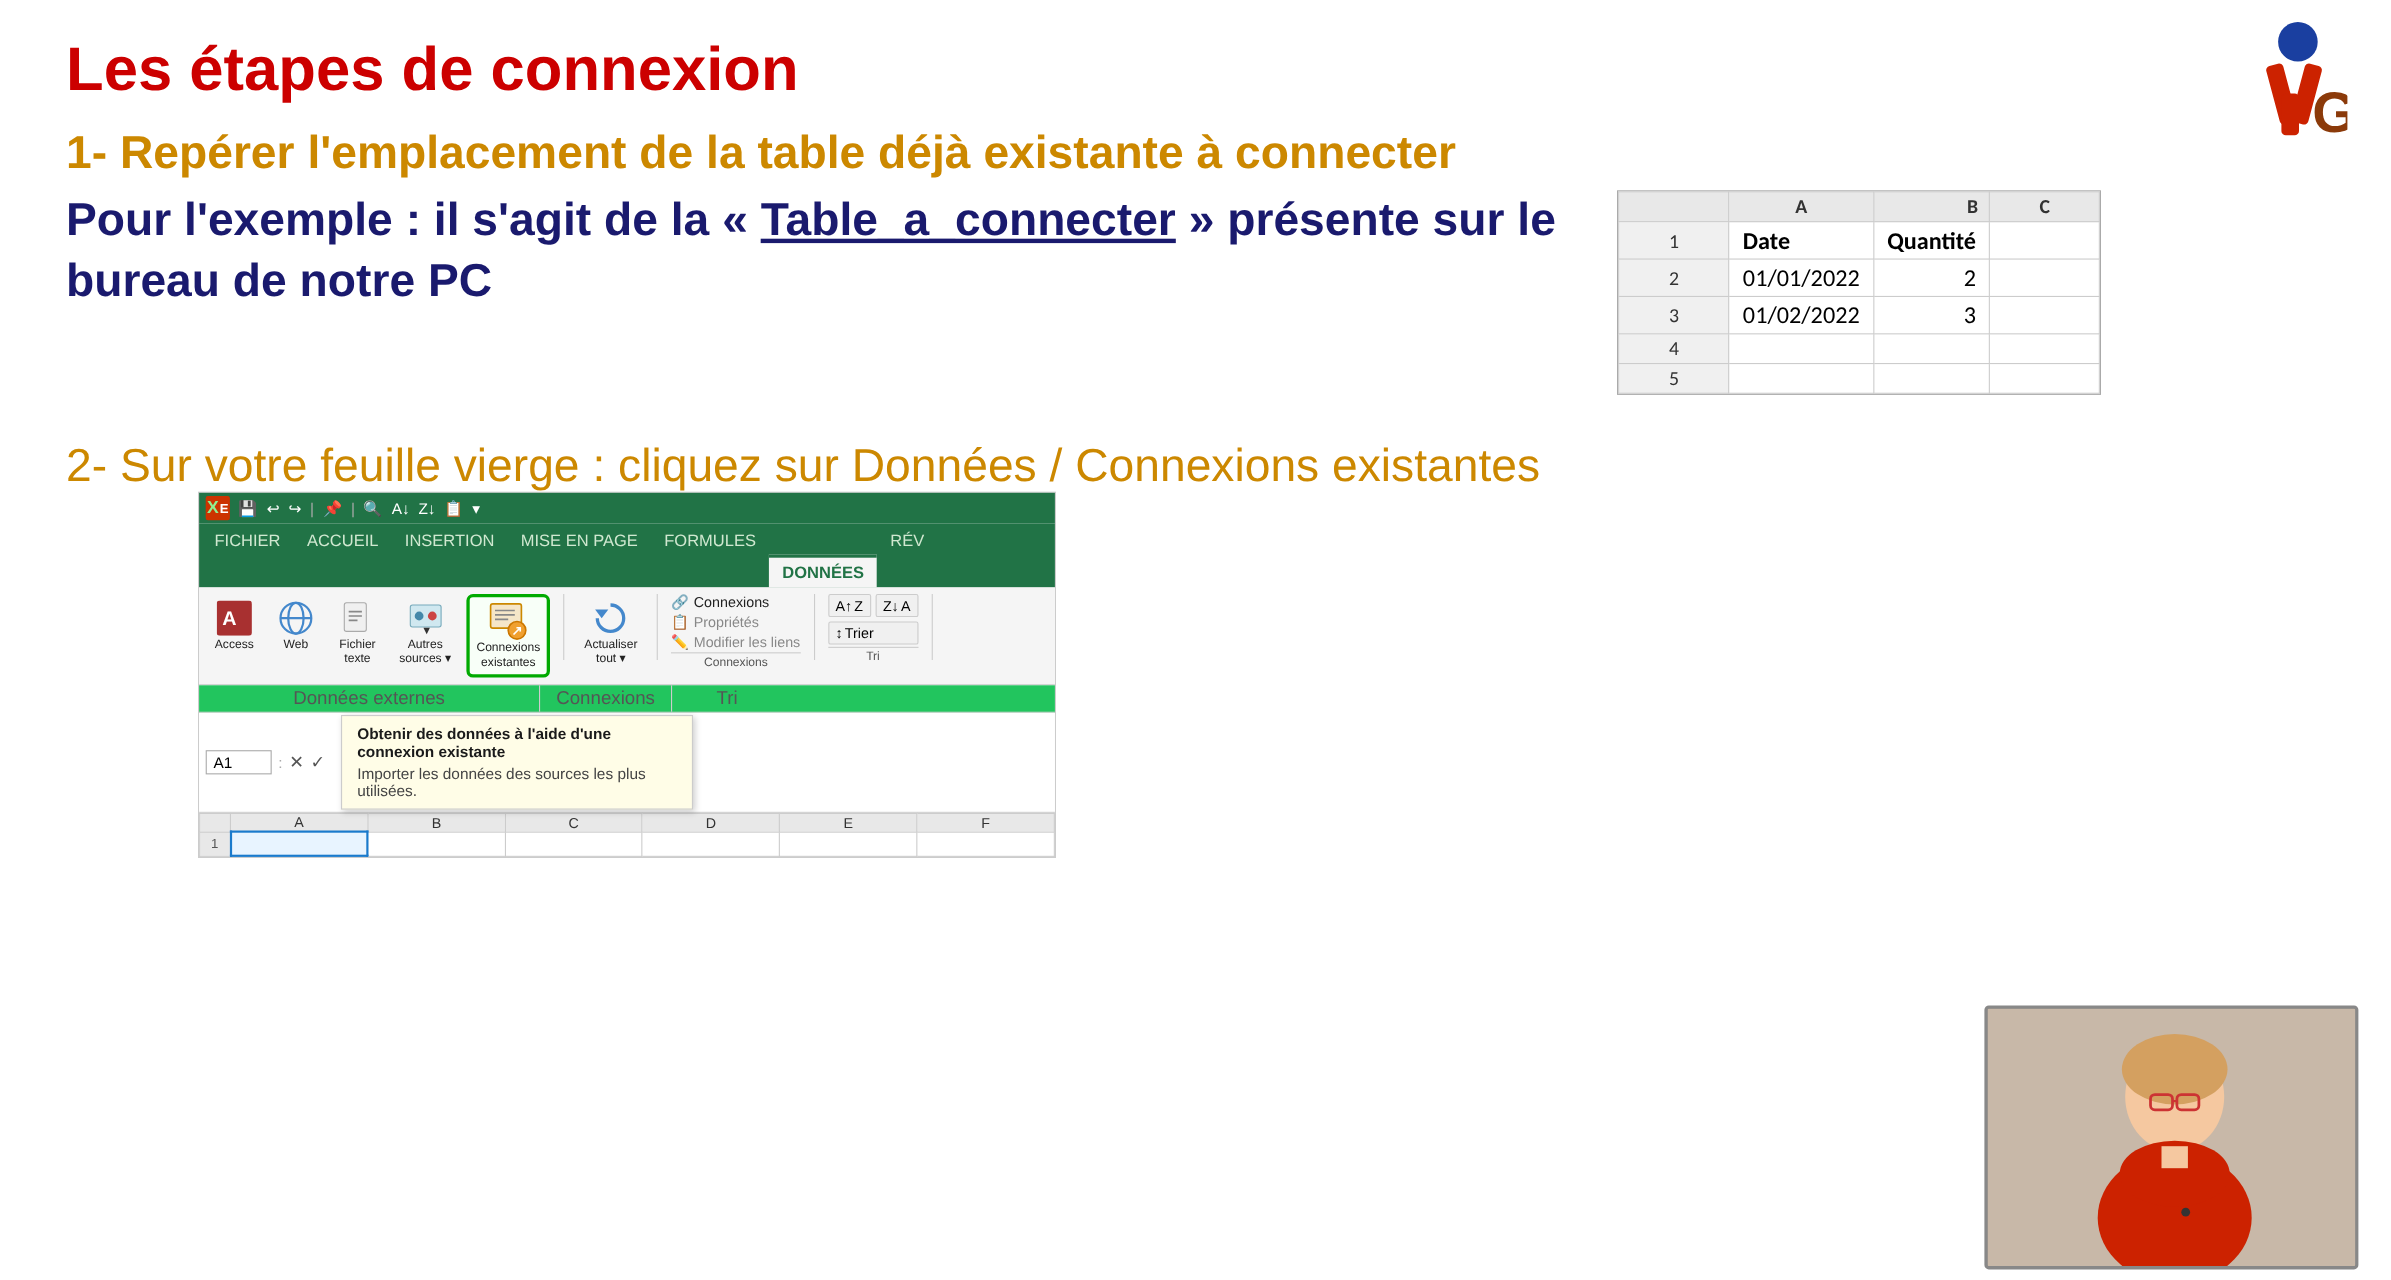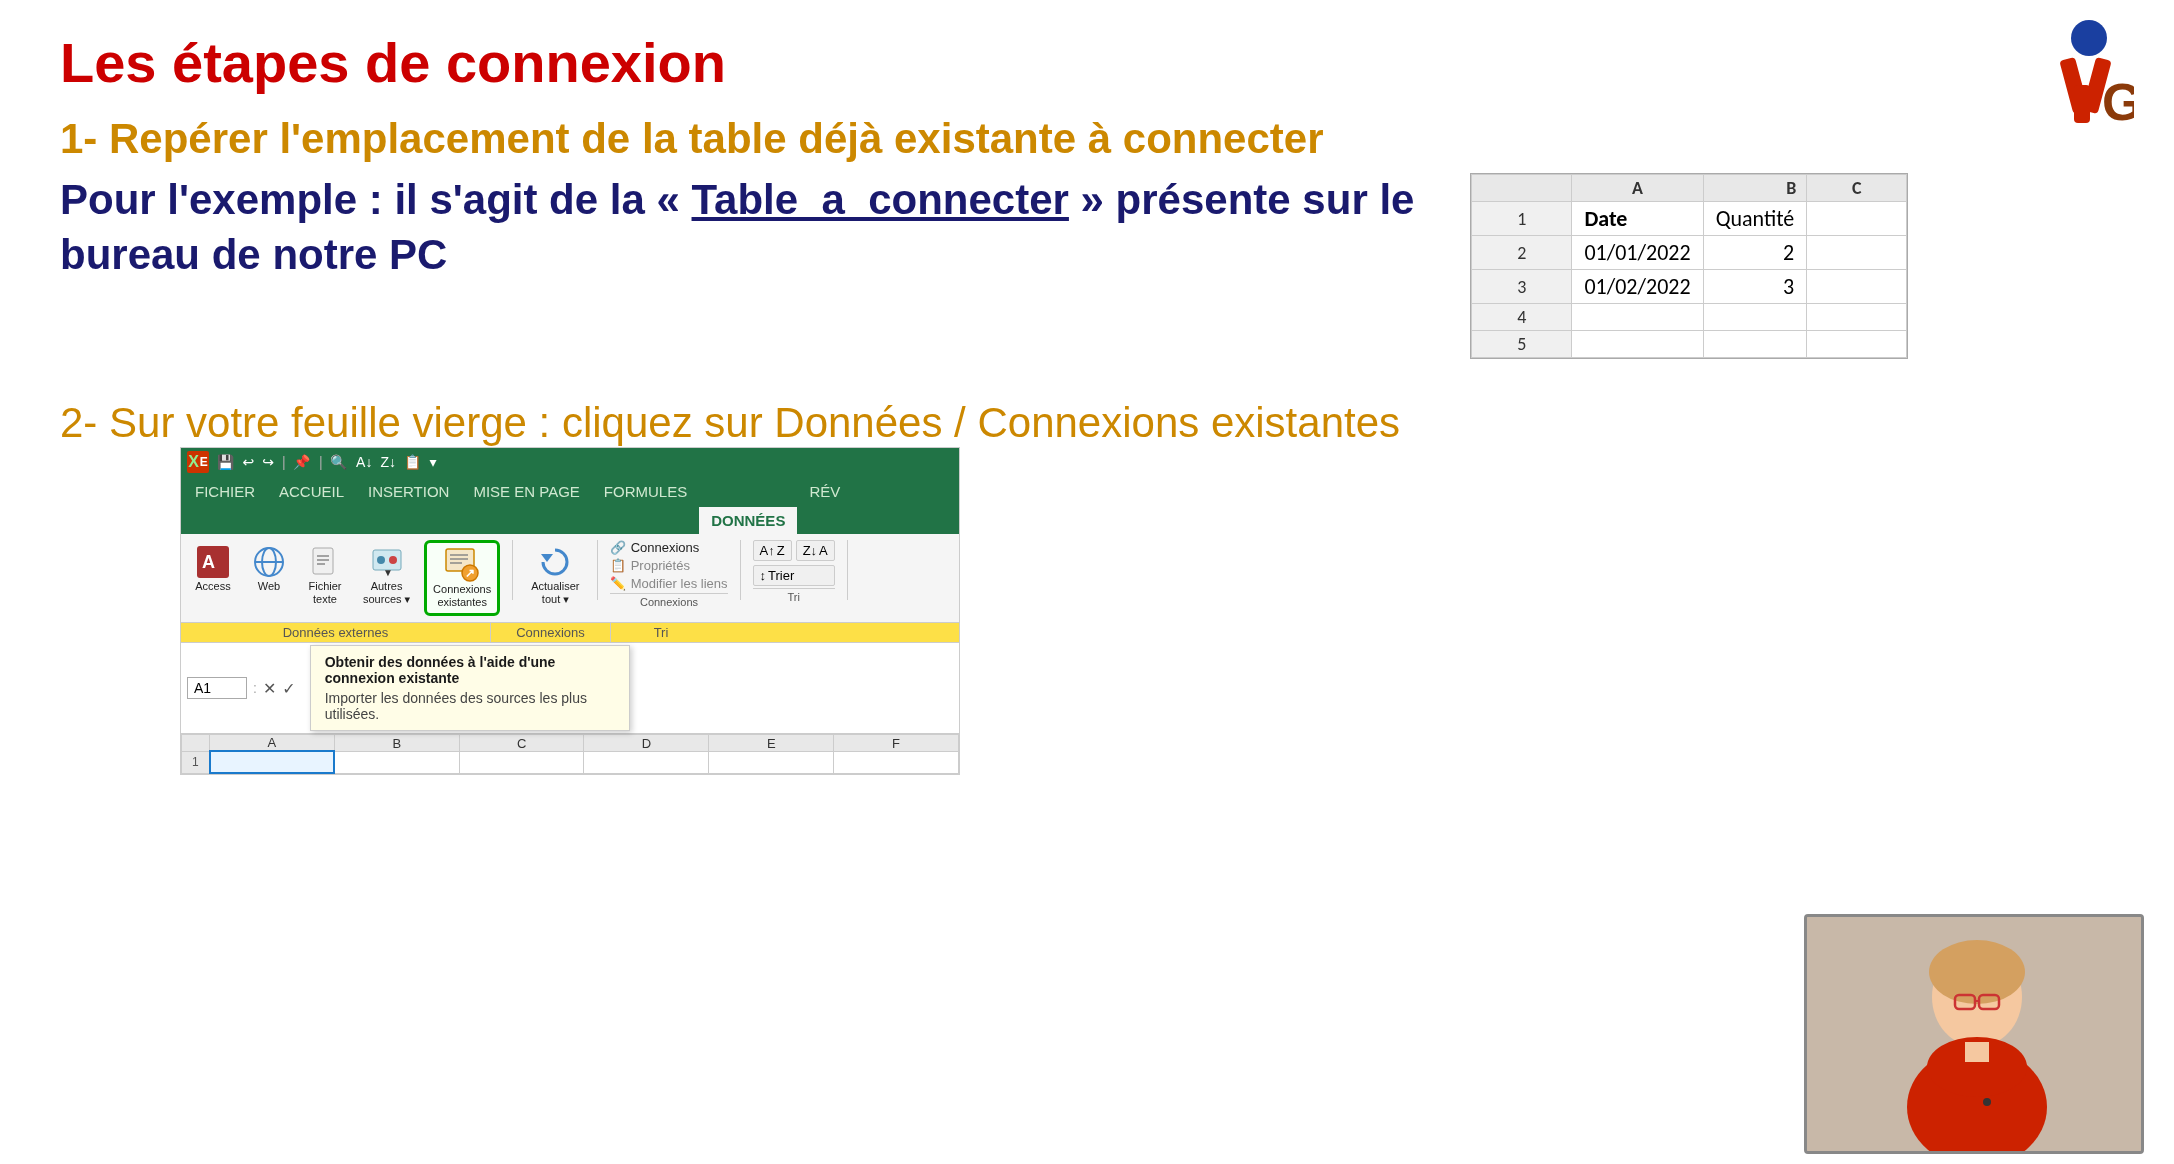--- a/index.html
+++ b/index.html
@@ -338,21 +338,21 @@
             <th class="col-header" style="width:28px;"></th>
             <th class="col-header col-a">A</th>
             <th class="col-header col-b">B</th>
             <th class="col-header col-c">C</th>
           </tr>
         </thead>
         <tbody>
           <tr>
             <td class="row-header">1</td>
             <td style="font-weight:bold;margin-left:11px;">Date</td>
-            <td style="font-weight:normal;margin-top:32px;">Quantité</td>
+            <td style="font-weight:bold;margin-top:32px;">Quantité</td>
             <td></td>
           </tr>
           <tr>
             <td class="row-header">2</td>
             <td style="text-align:right;">01/01/2022</td>
             <td style="text-align:right;">2</td>
             <td></td>
           </tr>
           <tr>
             <td class="row-header">3</td>
@@ -531,21 +531,21 @@
             </div>
           </div>
           <div class="ribbon-group-label">Tri</div>
         </div>
 
         <div class="ribbon-separator"></div>
 
       </div>
 
       
-      <div style="display:flex; background:#fde047; border-bottom:1px solid #ccc; font-size:13px; color:#555;">
+      <div style="display:flex; background:#22c55e; border-bottom:1px solid #ccc; font-size:17px; color:#555;">
         <div style="width:310px; text-align:center; border-right:1px solid #ccc; padding:2px;">Données externes</div>
         <div style="width:120px; text-align:center; border-right:1px solid #ccc; padding:2px;">Connexions</div>
         <div style="width:100px; text-align:center; padding:2px;">Tri</div>
       </div>
 
       
       <div class="formula-bar">
         <div class="name-box">A1</div>
         <span style="color:#aaa;">:</span>
         <div class="formula-icons">

